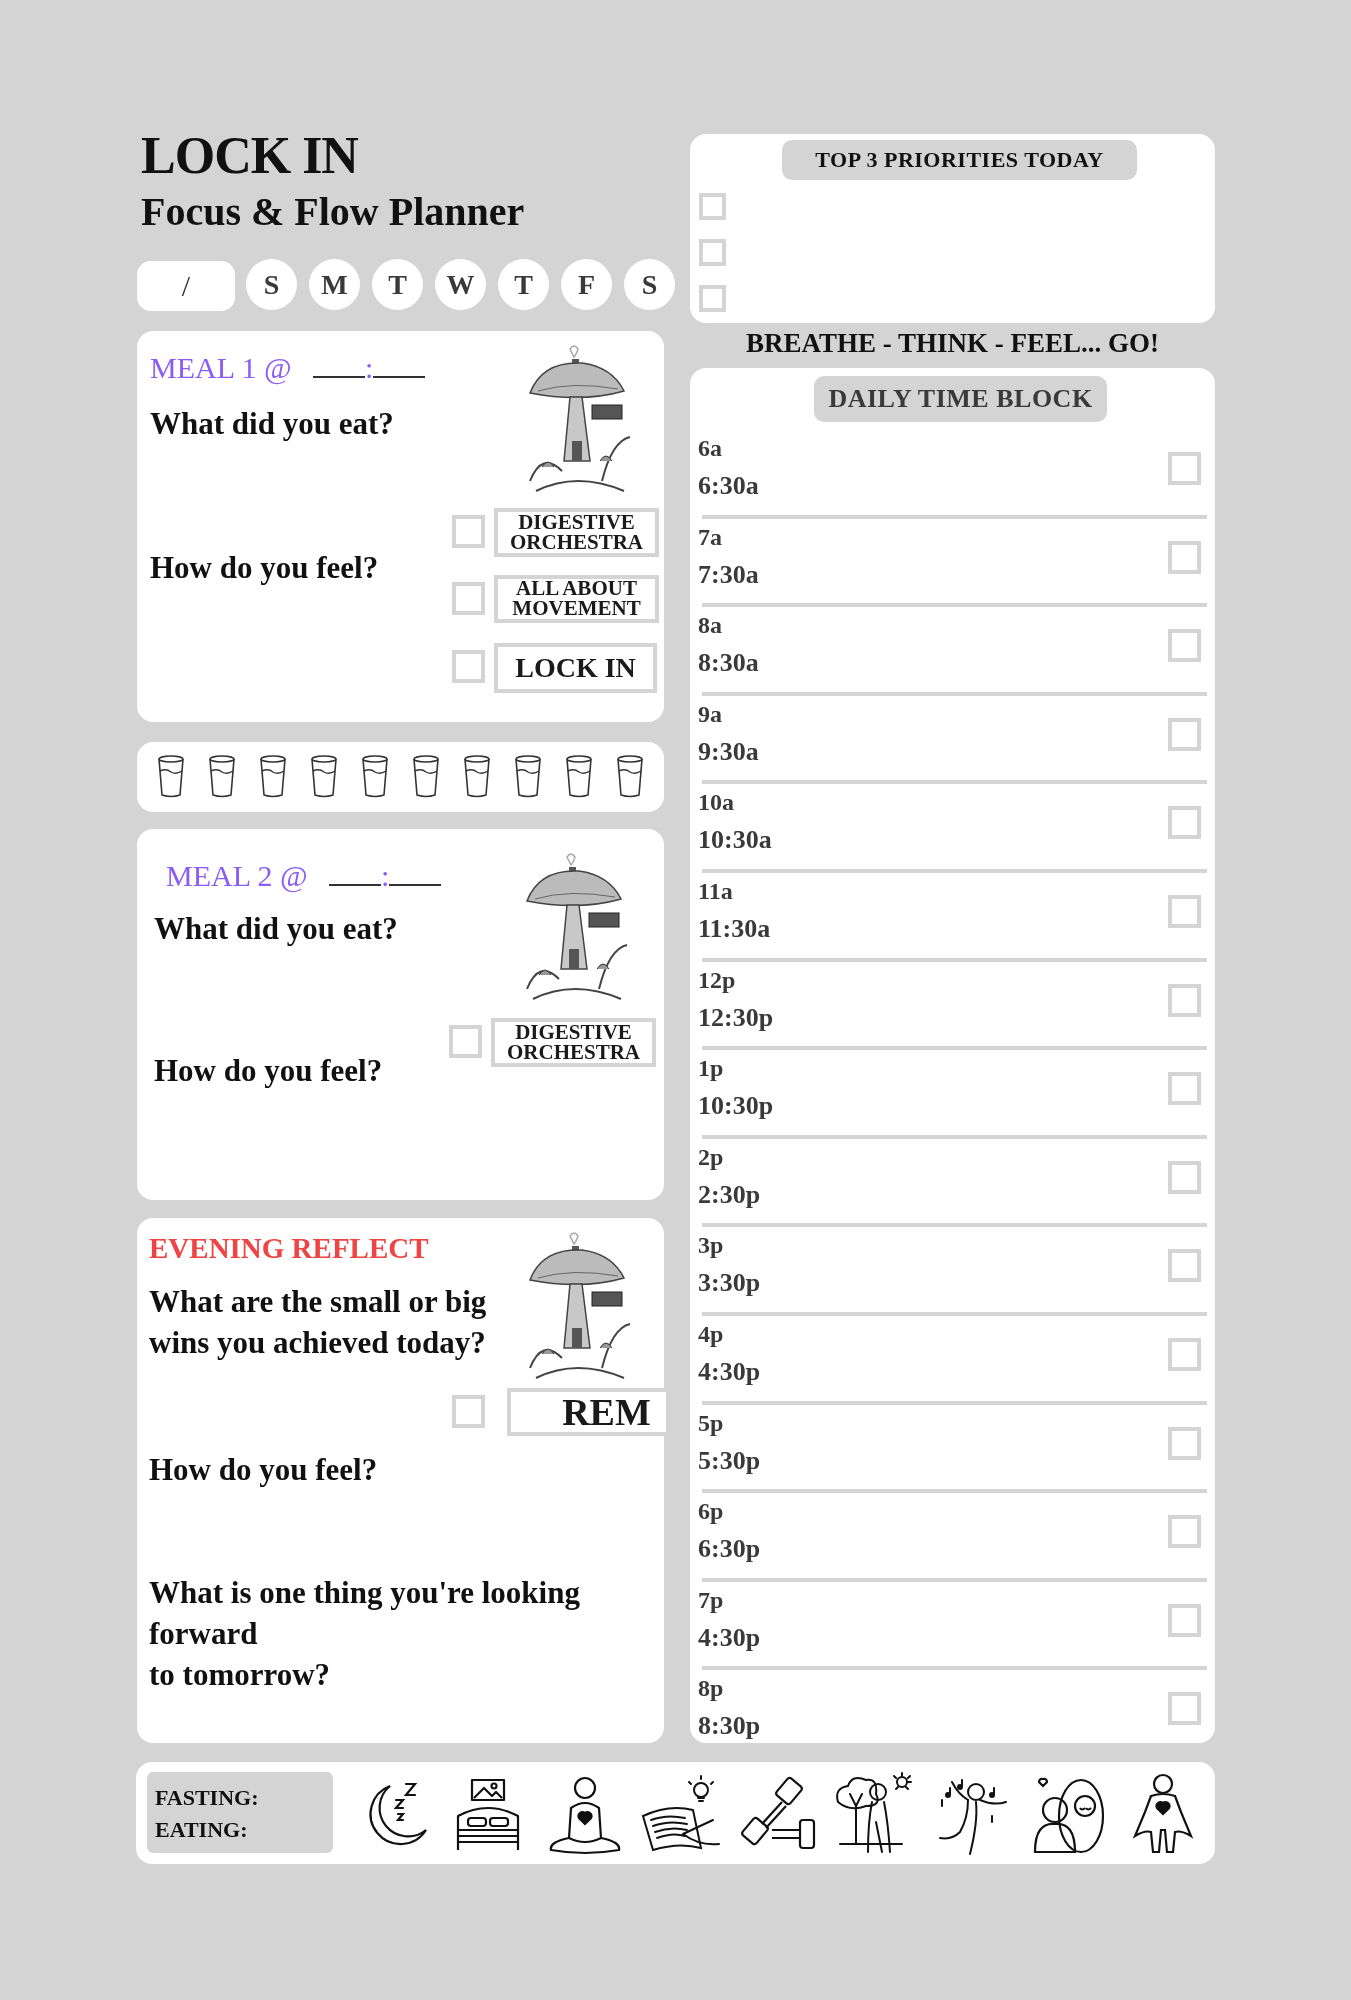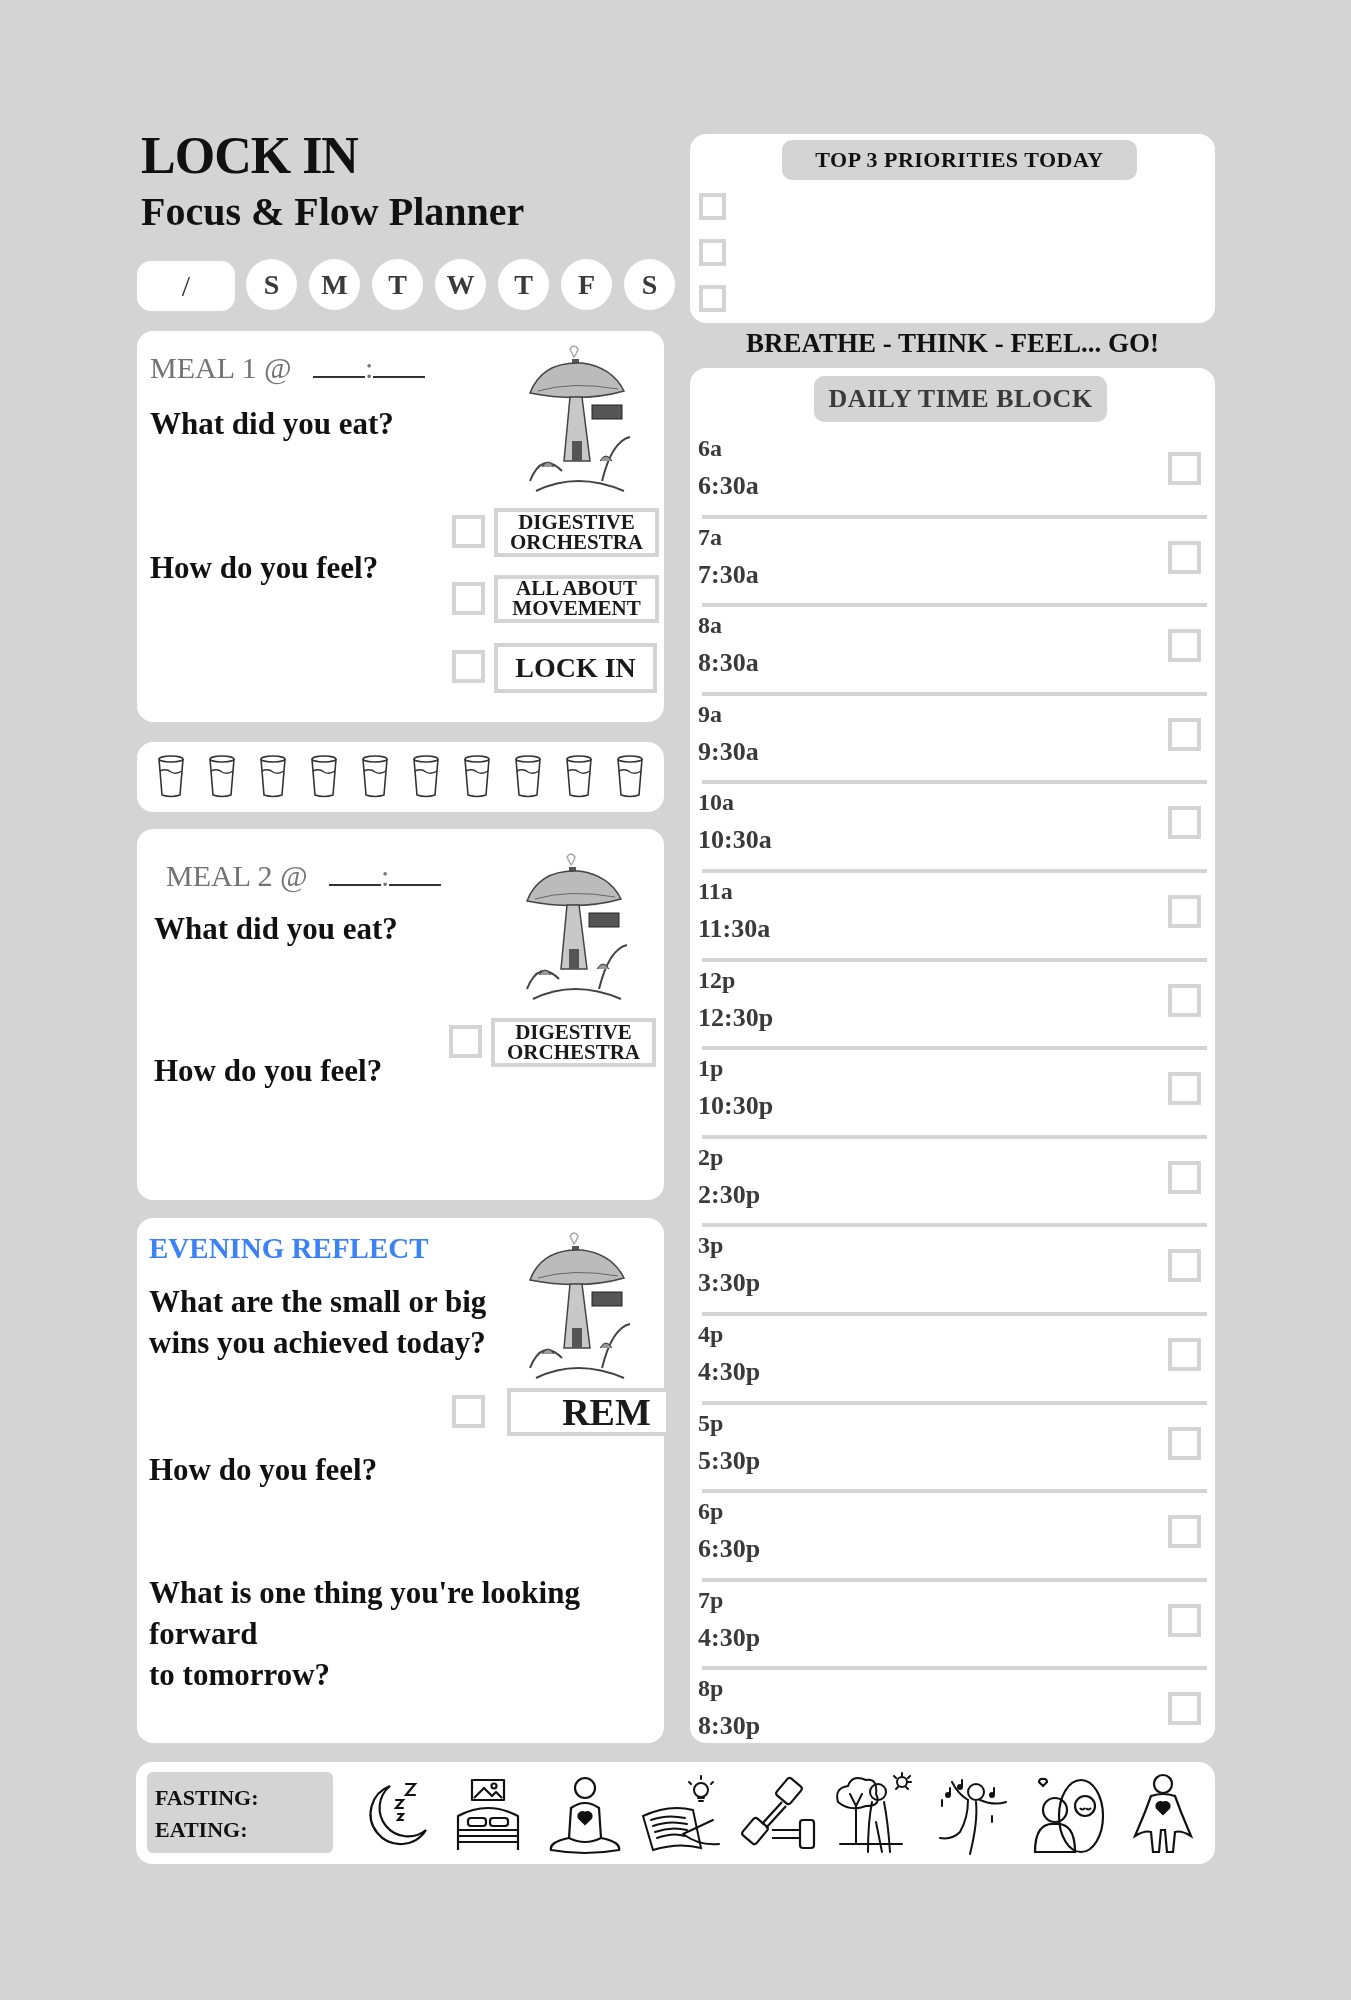--- a/index.html
+++ b/index.html
@@ -16,21 +16,21 @@
   .day-row { left: 246px; top: 259px; display: flex; gap: 12px; }
   .day { width: 51px; height: 51px; border-radius: 50%; background: #fff; display: flex; align-items: center; justify-content: center; font-size: 28px; font-weight: 700; color: #3a3a3a; font-family: "Liberation Serif", serif; }
 
   
   .pill { background: #d4d4d4; border-radius: 10px; font-weight: 700; color: #111; font-family: "Liberation Serif", serif; display: flex; align-items: center; justify-content: center; }
   .cb { position: absolute; width: 27px; height: 27px; border: 4px solid #d4d4d4; background: #fff; }
 
   .breathe { left: 690px; top: 328px; width: 525px; text-align: center; font-size: 27px; font-weight: 700; font-family: "Liberation Serif", serif; }
 
   
-  .meal-label { font-size: 30px; color: #737373; font-family: "Liberation Serif", serif; font-weight: 400; }
+  .meal-label { font-size: 30px; color: #8b5cf6; font-family: "Liberation Serif", serif; font-weight: 400; }
   .meal-time { display: inline-block; margin-left: 14px; letter-spacing: 0; }
   .blank { display: inline-block; width: 52px; border-bottom: 2px solid #333; height: 26px; vertical-align: baseline; }
   .q { font-size: 31px; font-weight: 700; line-height: 1.32; font-family: "Liberation Serif", serif; }
 
   .tag { position: absolute; border: 4px solid #d4d4d4; background: #fff; display: flex; align-items: center; justify-content: center; text-align: center; font-weight: 700; font-family: "Liberation Serif", serif; line-height: 0.95; color: #1a1a1a; }
   .tag.small { font-size: 21px; }
   .tag.big { font-size: 28px; }
   .tag.rem { font-size: 38px; }
 
   
@@ -183,21 +183,21 @@
     <path d="M30 126 q6 -10 12 0 M88 120 q6 -10 12 0" fill="#999" stroke="#333" stroke-width="1"></path>
   </svg>
 
   <div class="cb" style="left:312px; top:196px; width:33px; height:33px;"></div>
   <div class="tag small" style="left:354px; top:189px; width:165px; height:49px;">
     <span><span>DIGESTIVE</span><br><span>ORCHESTRA</span></span>
   </div>
 </div>
 
 <div class="card" style="left:137px; top:1218px; width:527px; height:525px;">
-  <div class="abs" style="left:12px; top:14px; font-size:29px; font-weight:700; color:#3b82f6; font-family:'Liberation Serif', serif;">EVENING REFLECT</div>
+  <div class="abs" style="left:12px; top:14px; font-size:29px; font-weight:700; color:#ef4444; font-family:'Liberation Serif', serif;">EVENING REFLECT</div>
   <div class="abs q" style="left:12px; top:64px;">
     <span>What are the small or big</span><br><span>wins you achieved today?</span>
   </div>
 
   <svg class="abs" style="left:375px; top:10px;" width="130" height="160" viewBox="0 0 130 160">
     <path d="M58 8 q4 -6 8 0 q-2 6 -4 8z" fill="none" stroke="#aaa" stroke-width="1.5"></path>
     <rect x="60" y="18" width="7" height="14" fill="#555"></rect>
     <path d="M18 52 Q30 20 70 22 Q100 26 112 50 Q70 62 18 52z" fill="#bbb" stroke="#444" stroke-width="1.5"></path>
     <path d="M26 50 Q60 40 106 48" fill="none" stroke="#666" stroke-width="1"></path>
     <path d="M58 56 L52 120 L78 120 L70 56z" fill="#c8c8c8" stroke="#444" stroke-width="1.5"></path>

